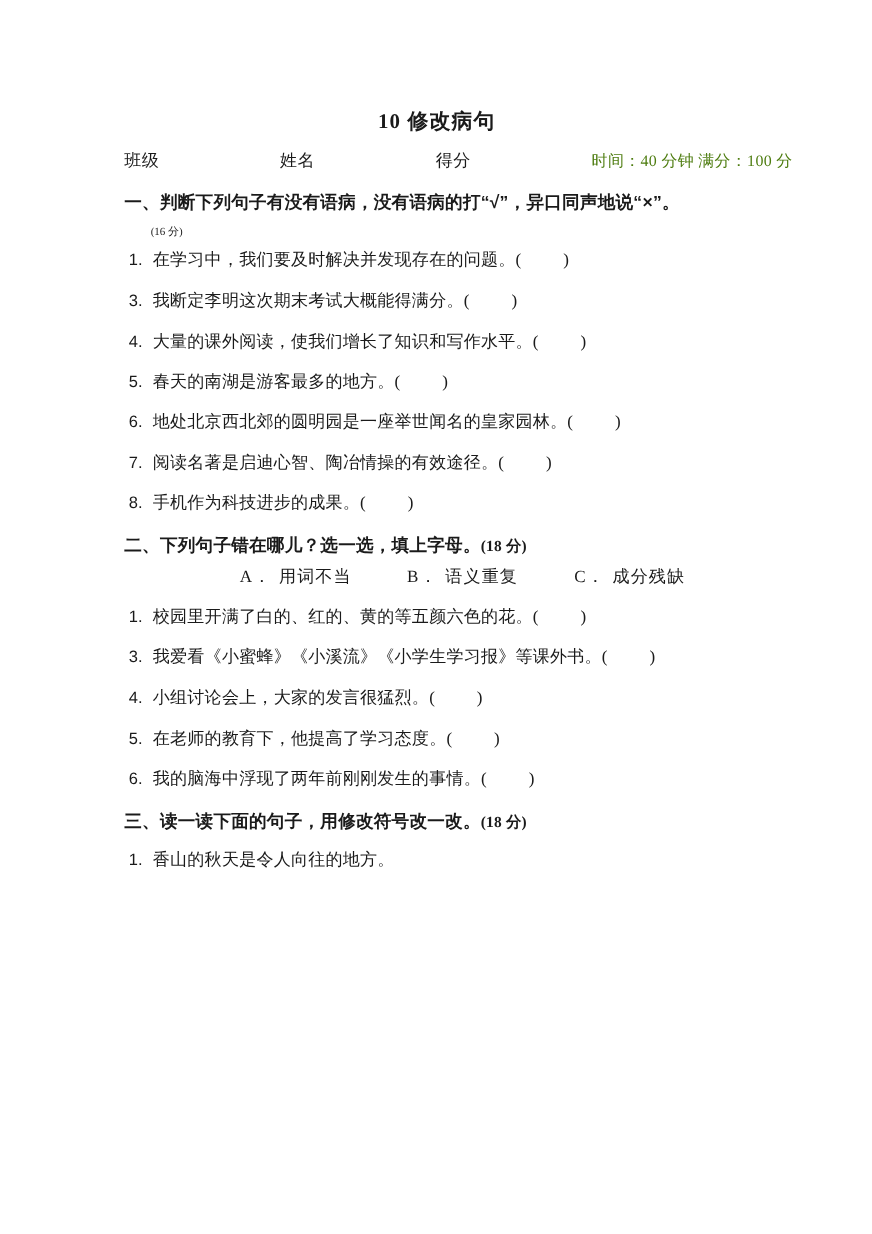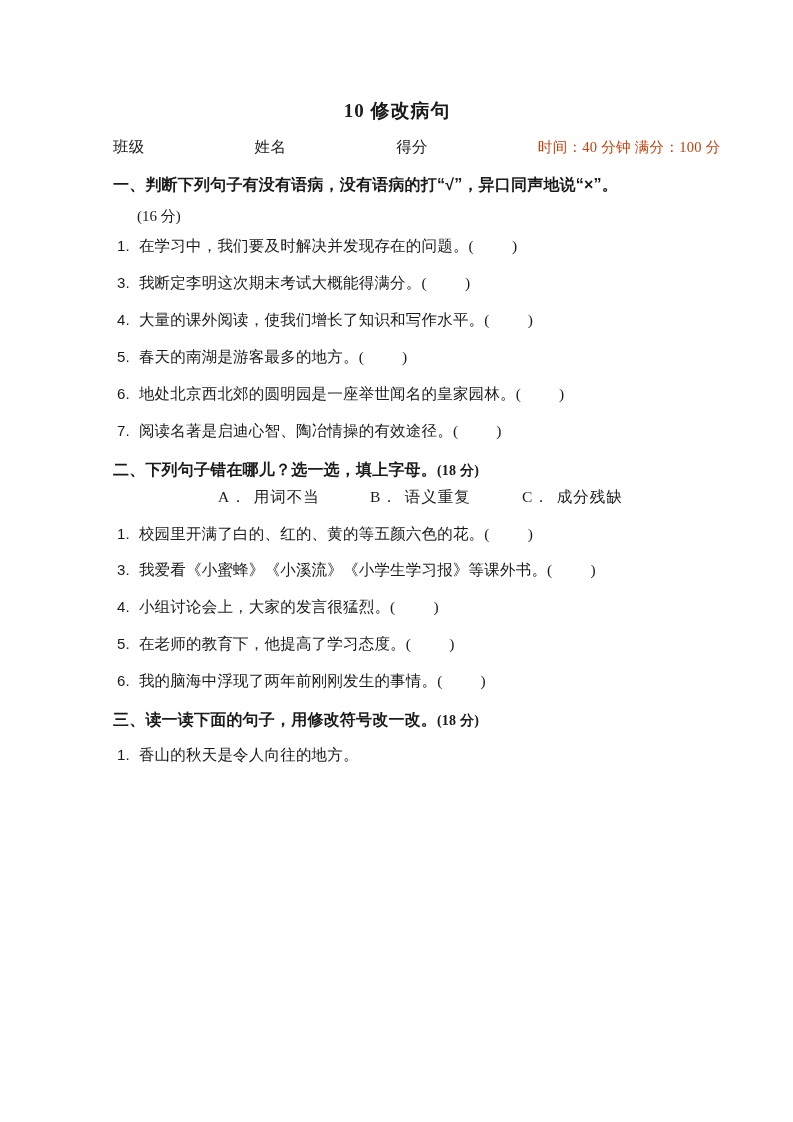--- a/index.html
+++ b/index.html
@@ -57,42 +57,42 @@
   }
   .info-blank {
     display: inline-block;
     border-bottom: 1.4px solid #2a2a2a;
     width: 78px;
     height: 13px;
     margin-right: 14px;
   }
   .info-meta {
     margin-left: auto;
-    color: #c2410c;
+    color: #4d7c0f;
     font-size: 14.5px;
     letter-spacing: 0.3px;
     text-align: center;
   }
 
   
   .section-heading {
     font-size: 16px;
     font-weight: bold;
     margin: 0 0 4px 0;
     line-height: 1.55;
     letter-spacing: 0.2px;
     font-family: "Liberation Sans", "DejaVu Sans", sans-serif;
   }
   .section-heading .pts {
     font-weight: bold;
     font-size: 14px;
     font-family: "Liberation Serif", "DejaVu Serif", serif;
   }
   .heading-pts-line {
-    font-size: 15px;
+    font-size: 10px;
     margin: 0 0 6px 0;
     padding-left: 24px;
     line-height: 1.9;
   }
 
   
   .q-list {
     margin: 0;
     padding: 0;
     list-style: none;
@@ -175,20 +175,23 @@
         </li>
         <li class="q-item">
           <span class="q-num">5.</span><span class="q-gap"></span><span>春天的南湖是游客最多的地方。(</span><span class="q-blank"></span><span>)</span>
         </li>
         <li class="q-item">
           <span class="q-num">6.</span><span class="q-gap"></span><span>地处北京西北郊的圆明园是一座举世闻名的皇家园林。(</span><span class="q-blank"></span><span>)</span>
         </li>
         <li class="q-item">
           <span class="q-num">7.</span><span class="q-gap"></span><span>阅读名著是启迪心智、陶冶情操的有效途径。(</span><span class="q-blank"></span><span>)</span>
         </li>
+        <li class="q-item">
+          <span class="q-num">8.</span><span class="q-gap"></span><span>手机作为科技进步的成果。(</span><span class="q-blank"></span><span>)</span>
+        </li>
       </ul>
     </div>
 
     <div>
       <div class="section-heading">
         <span>二、下列句子错在哪儿？选一选，填上字母。</span><span class="pts">(18 分)</span>
       </div>
 
       <div class="option-block">
         <div class="option-row">

